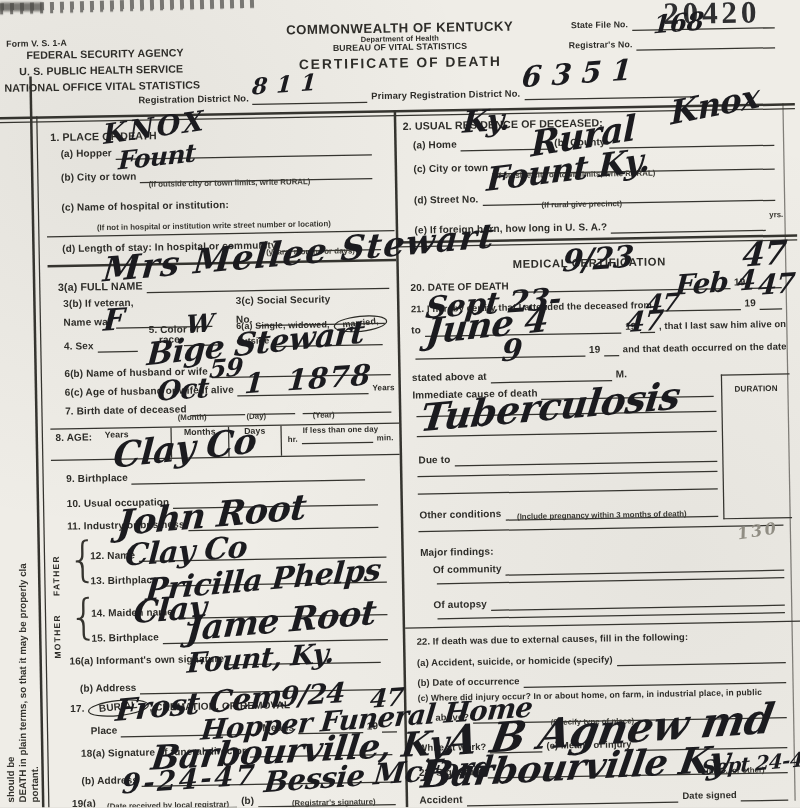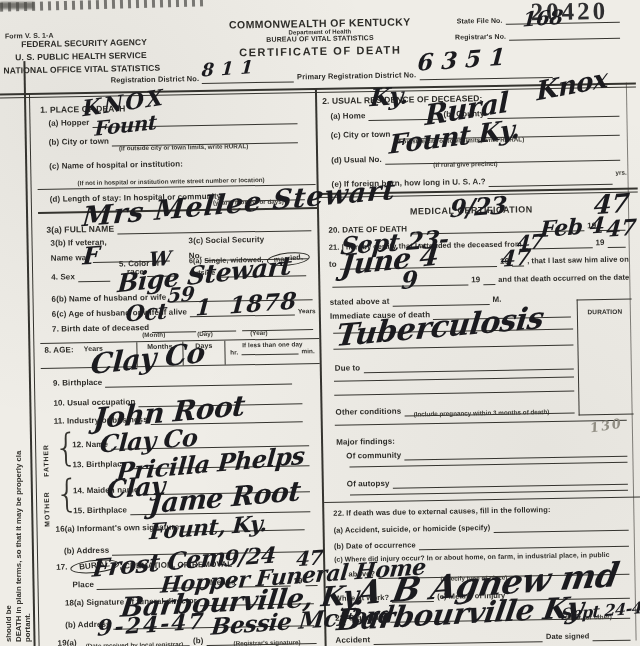--- a/index.html
+++ b/index.html
@@ -292,21 +292,21 @@
       <span class="ul" style="flex:0 0 72px"></span>
       <span class="p">(b)  County</span>
       <span class="ul"></span>
     </div>
     <div class="row" style="left:334px;top:131px;width:292px">
       <span class="p">(c)  City or town</span>
         <span class="ul"></span>
     </div>
     <span class="tiny" style="left:398px;top:139px">(If outside city or town limits, write RURAL)</span>
     <div class="row" style="left:334px;top:156px;width:292px">
-      <span class="p">(d)  Usual No.</span>
+      <span class="p">(d)  Street No.</span>
         <span class="ul"></span>
     </div>
     <span class="tiny" style="left:436px;top:163px">(If rural give precinct)</span>
     <div class="row" style="left:334px;top:180px;width:284px">
       <span class="p">(e)  If foreign born, how long in U. S. A.?</span>
         <span class="ul"></span>
     </div>
     <span class="tiny" style="left:618px;top:174px">yrs.</span>
     <div class="hr" style="left:321px;top:193px;width:319px"></div>
     <div class="hr" style="left:321px;top:197px;width:319px;height:1px"></div>

